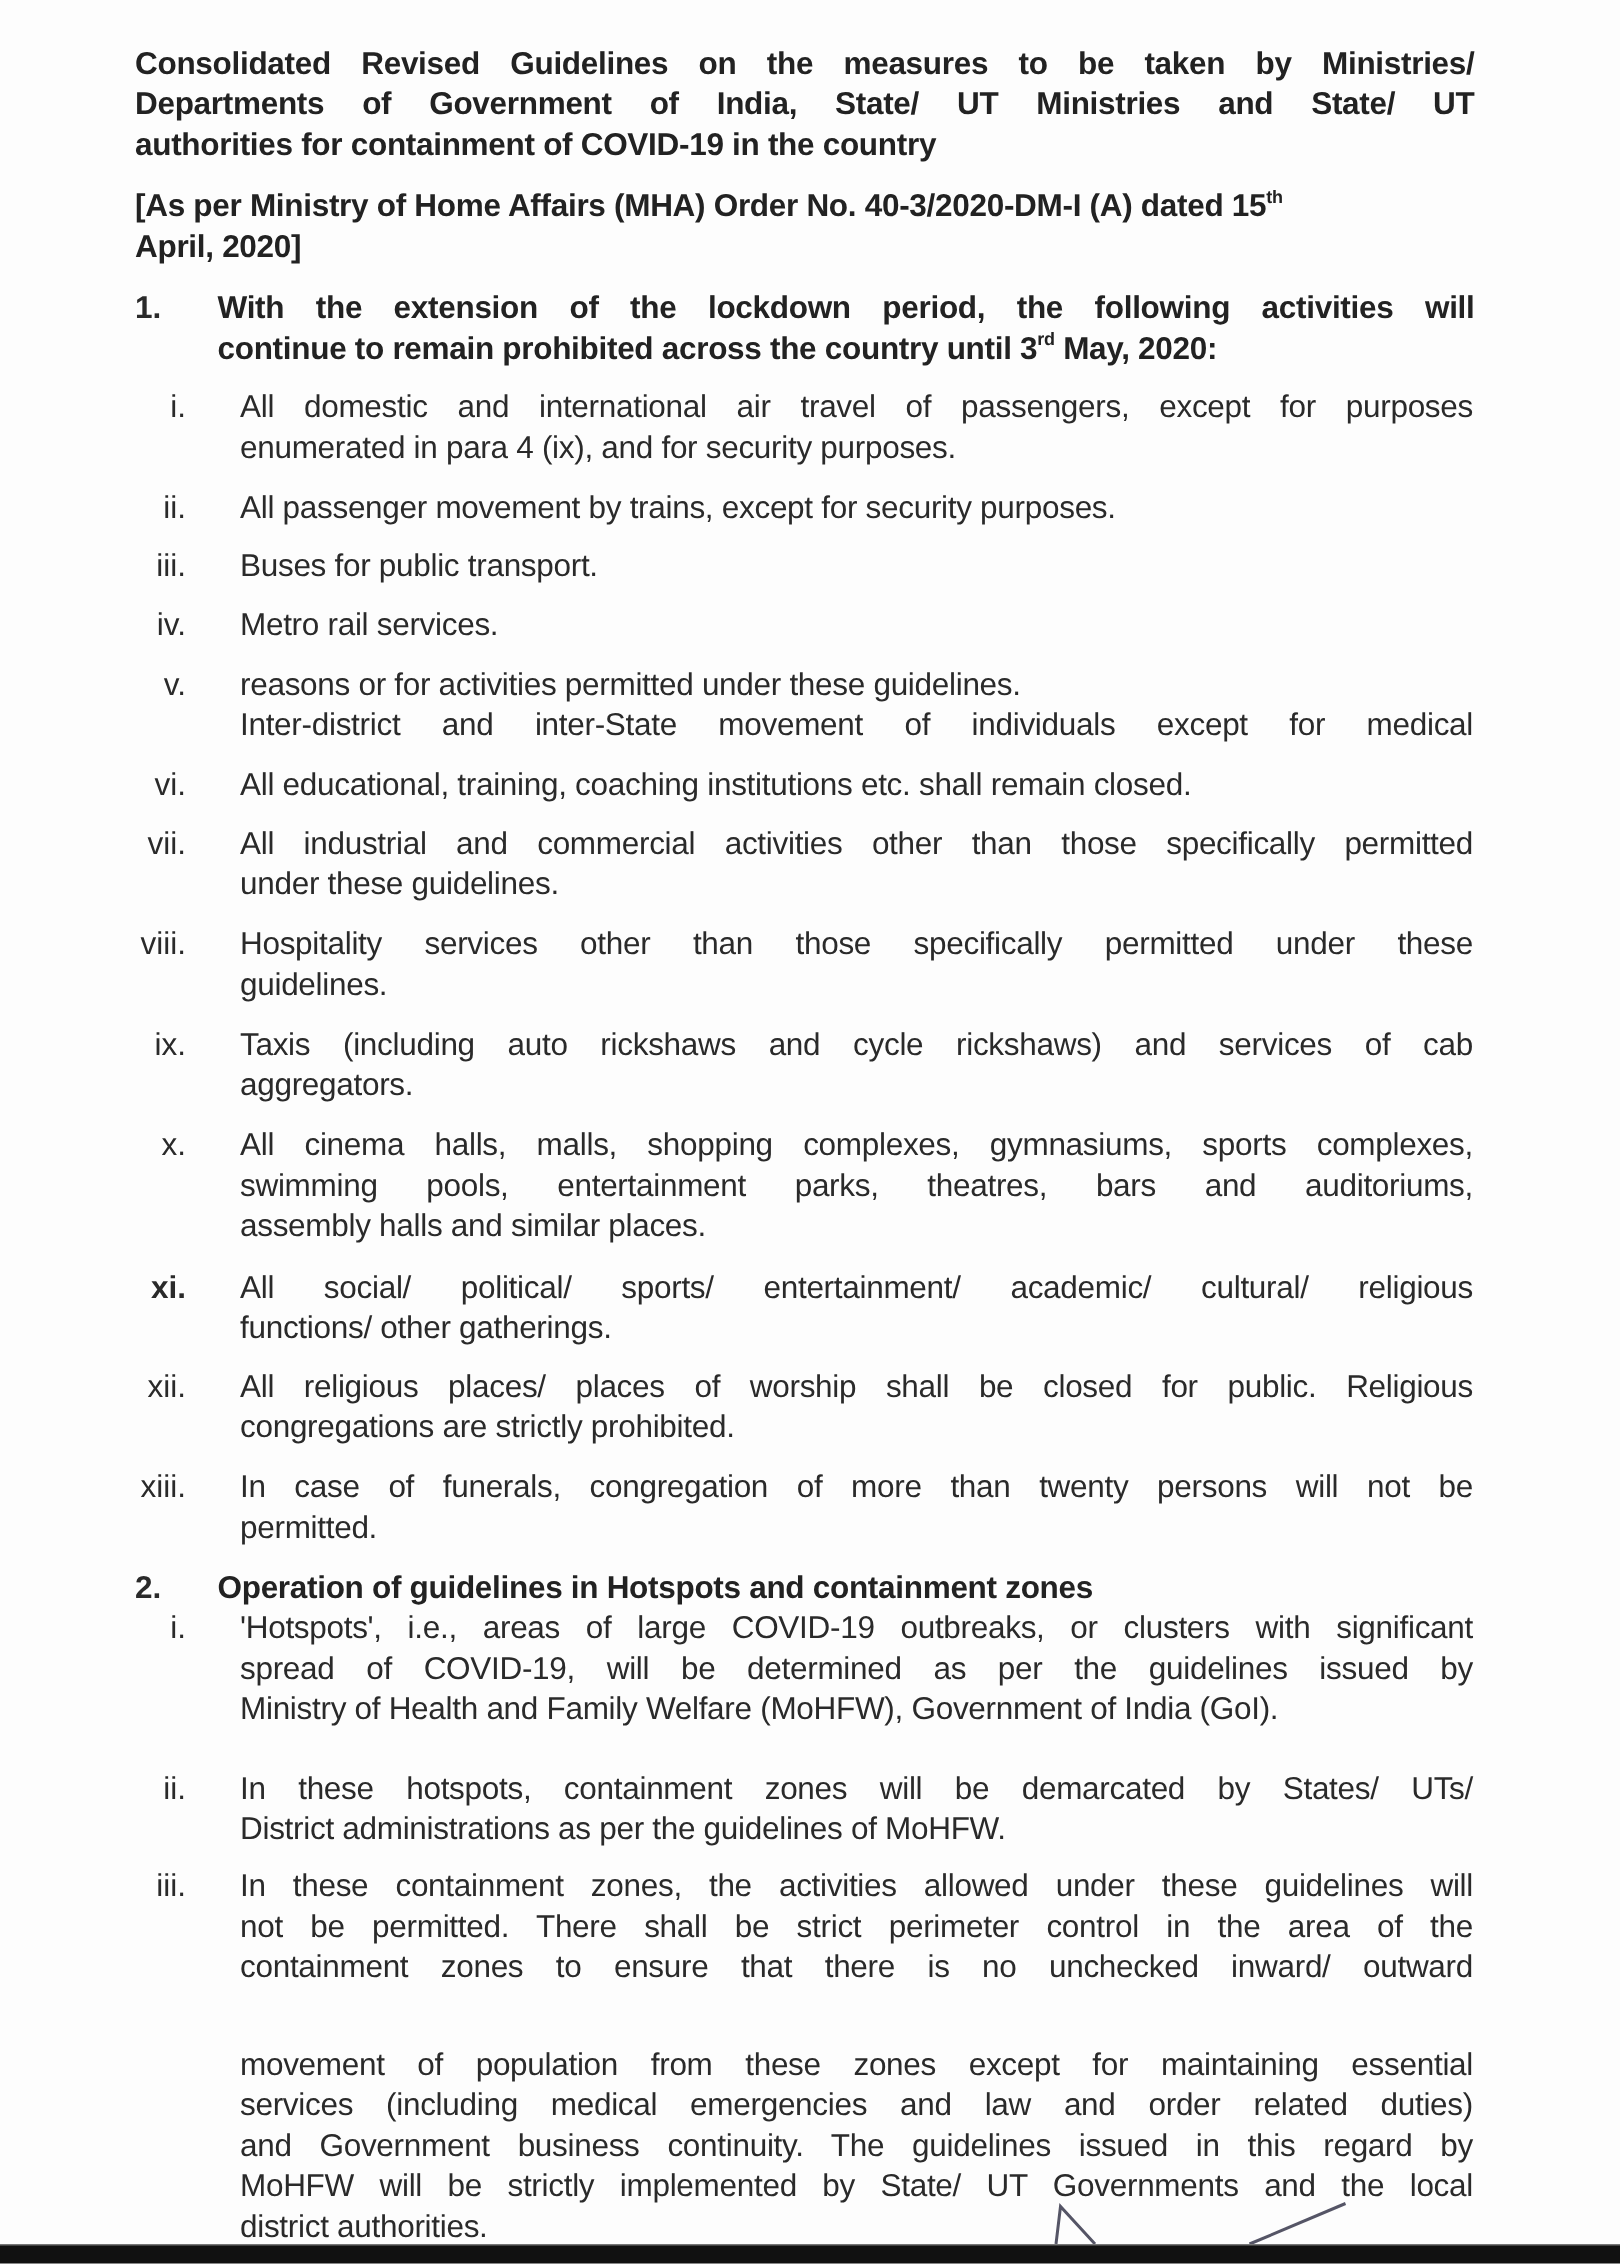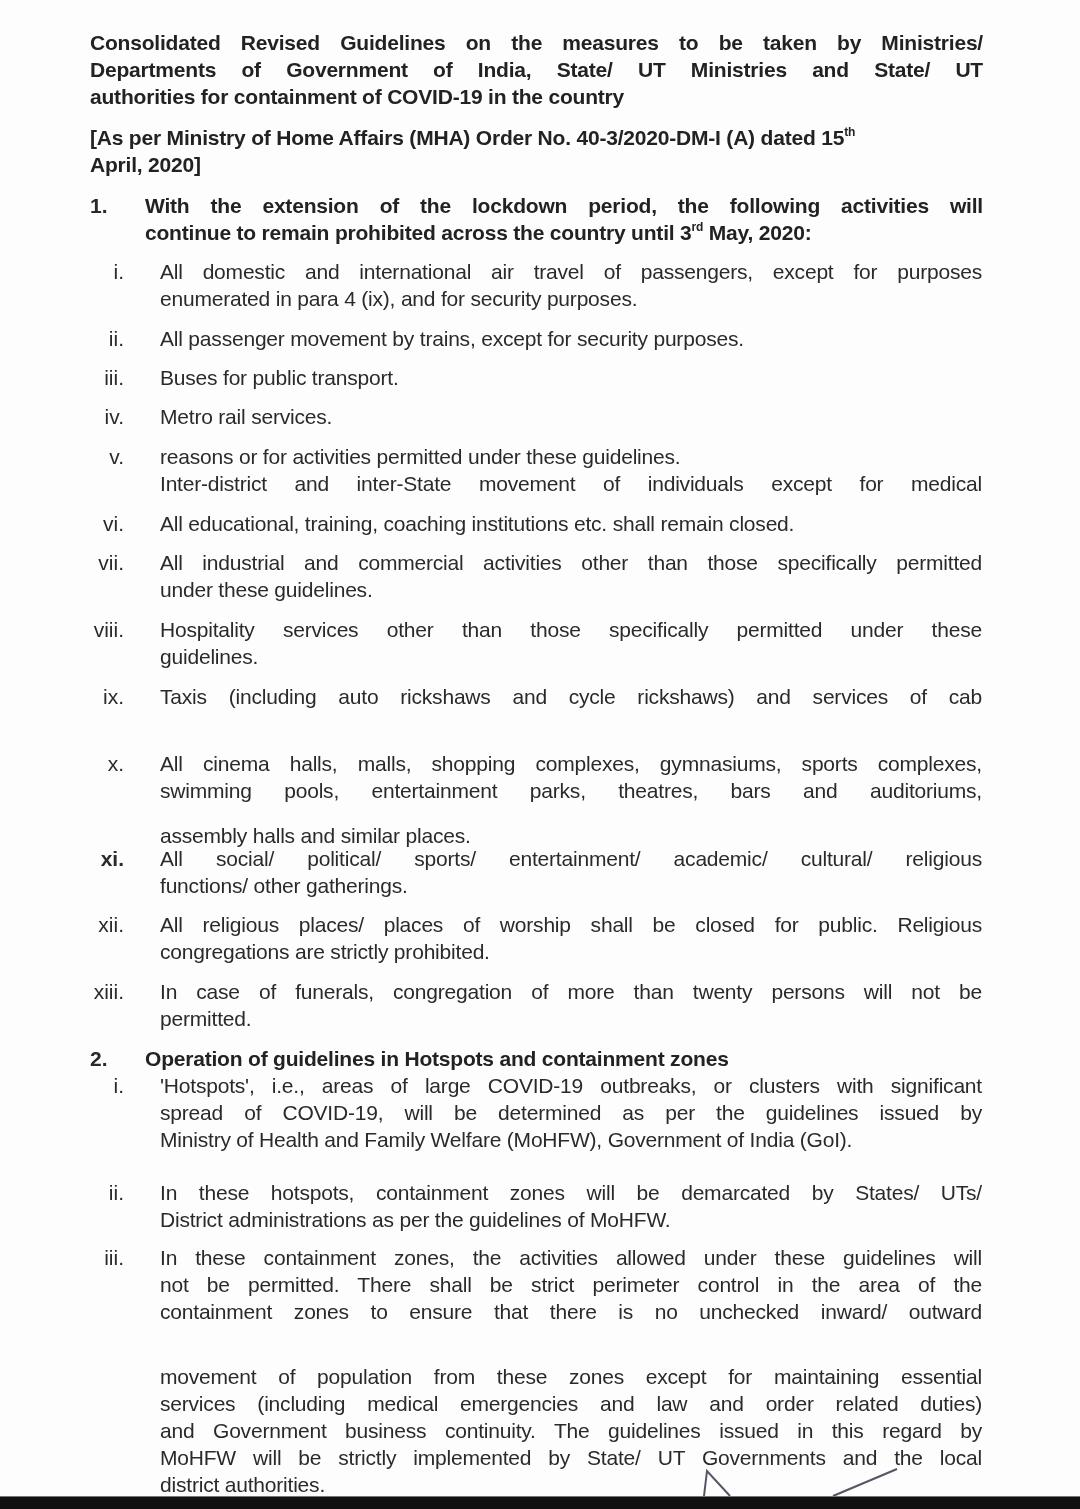--- a/index.html
+++ b/index.html
@@ -79,26 +79,27 @@
         <div class="line" style="position: relative;">under these guidelines.</div>
       </div>
       <div class="num" style="right: 956px; top: 616px; text-align: right;">viii.</div>
       <div class="body-lines" style="top: 616px;">
         <div class="line just" style="position: relative; width: 822px;">Hospitality services other than those specifically permitted under these</div>
         <div class="line" style="position: relative;">guidelines.</div>
       </div>
       <div class="num" style="right: 956px; top: 683px; text-align: right;">ix.</div>
       <div class="body-lines" style="top: 683px;">
         <div class="line just" style="position: relative; width: 822px;">Taxis (including auto rickshaws and cycle rickshaws) and services of cab</div>
+        <div class="line" style="position: relative;">aggregators.</div>
       </div>
       <div class="num" style="right: 956px; top: 750px; text-align: right;">x.</div>
       <div class="body-lines" style="top: 750px;">
         <div class="line just" style="position: relative; width: 822px;">All cinema halls, malls, shopping complexes, gymnasiums, sports complexes,</div>
         <div class="line just" style="position: relative; width: 822px;">swimming pools, entertainment parks, theatres, bars and auditoriums,</div>
-        <div class="line" style="position: relative; margin-top: 18px;">assembly halls and similar places.</div>
+        <div class="line" style="position: relative;">assembly halls and similar places.</div>
       </div>
       <div class="num" style="right: 956px; top: 845px; text-align: right; font-weight: bold;">xi.</div>
       <div class="body-lines" style="top: 845px;">
         <div class="line just" style="position: relative; width: 822px;">All social/ political/ sports/ entertainment/ academic/ cultural/ religious</div>
         <div class="line" style="position: relative;">functions/ other gatherings.</div>
       </div>
       <div class="num" style="right: 956px; top: 911px; text-align: right;">xii.</div>
       <div class="body-lines" style="top: 911px;">
         <div class="line just" style="position: relative; width: 822px;">All religious places/ places of worship shall be closed for public. Religious</div>
         <div class="line" style="position: relative;">congregations are strictly prohibited.</div>

